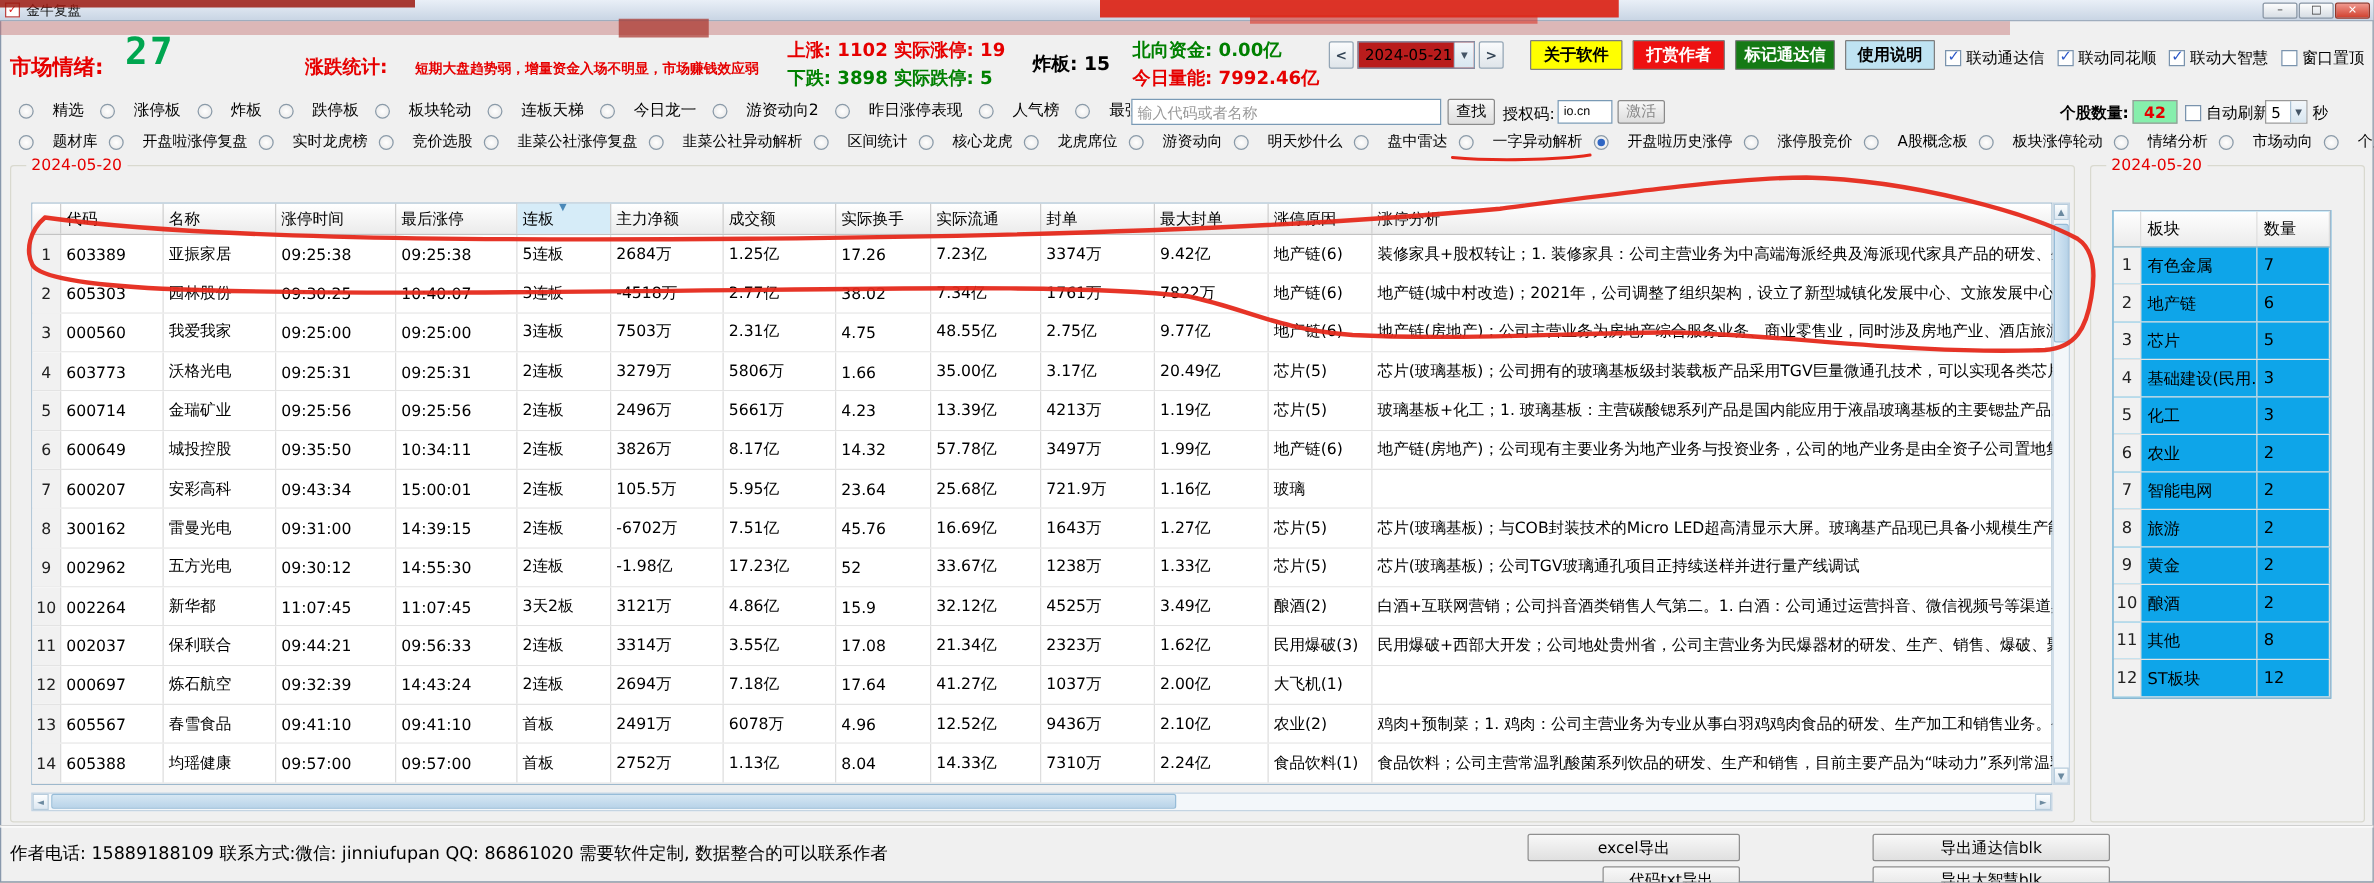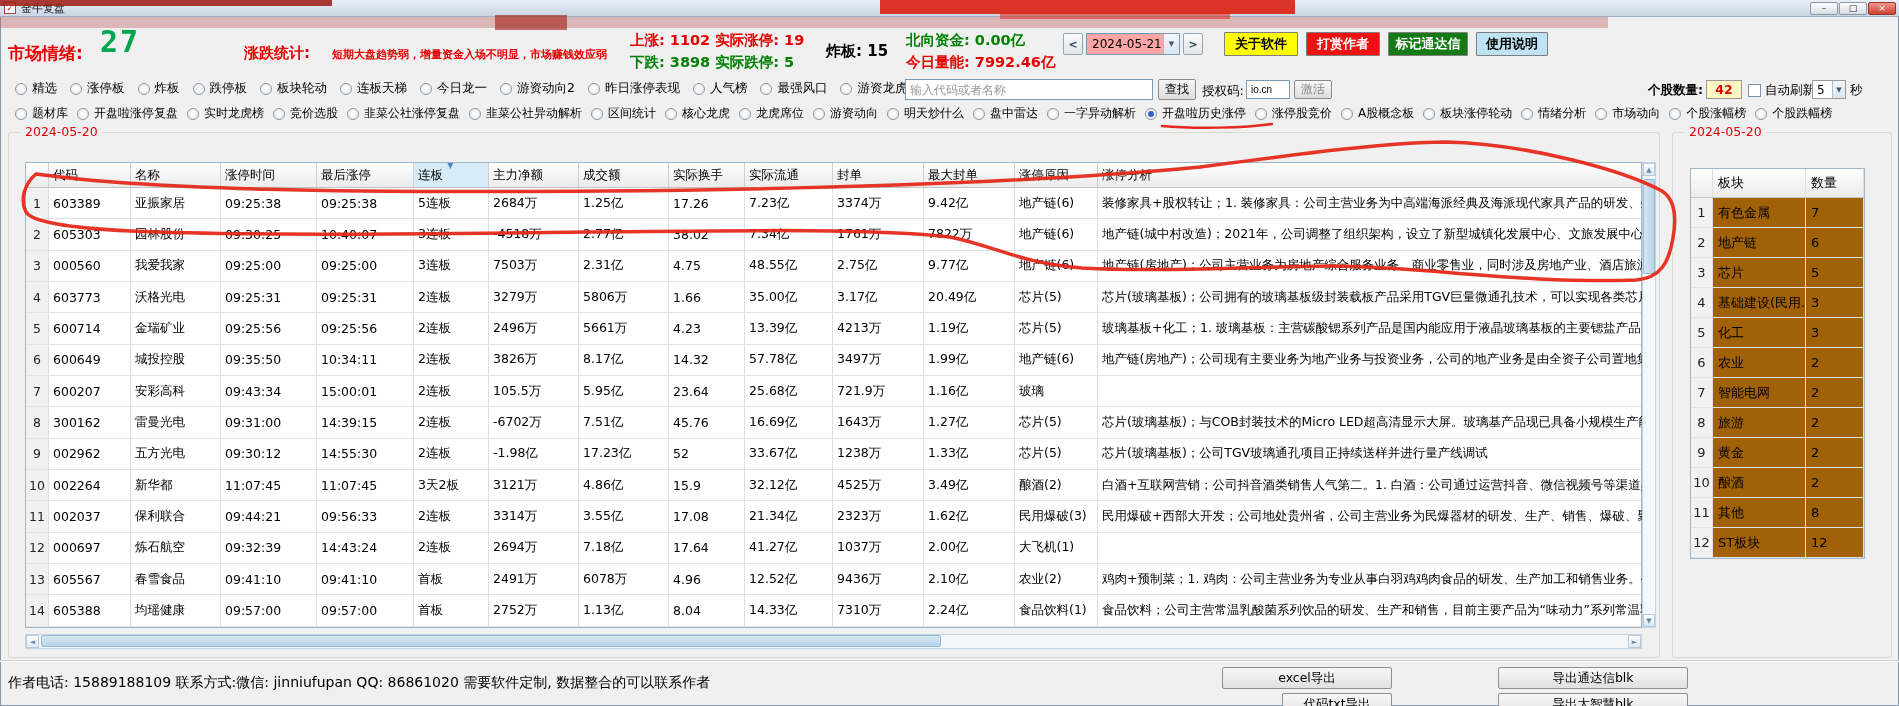--- a/index.html
+++ b/index.html
@@ -20,66 +20,66 @@
   .abs{position:absolute}
   .red{color:#e60000}.green{color:#008000}.brightgreen{color:#00a650}
   .sent-label{font-size:17px;font-weight:bold}
   .sent-value{font-size:30px;font-weight:bold;font-family:"DejaVu Sans Mono",monospace;letter-spacing:2px}
   .stats-label{font-size:15px;font-weight:bold}
   .stats-desc{font-size:11px;font-weight:bold}
   .stat14{font-size:14.5px;font-weight:bold;white-space:nowrap}
   .boom{font-size:15px;font-weight:bold}
   .navbtn{width:20px;height:22px;background:linear-gradient(#fafbfc,#dfe5ea);border:1px solid #93a5b5;
     font-size:11px;font-weight:bold;color:#345;display:flex;align-items:center;justify-content:center;border-radius:2px}
-  .datecombo{width:94px;height:22px;background:#fca5a5;border:1px solid #7a9ab5;display:flex;align-items:center;font-size:12px}
+  .datecombo{width:94px;height:22px;background:#b91c1c;border:1px solid #7a9ab5;display:flex;align-items:center;font-size:12px}
   .datecombo .txt{flex:1;padding-left:5px}
   .combo-arrow{width:16px;height:100%;background:linear-gradient(#f2f7fb,#d8e6f0);border-left:1px solid #a8c0d4;
     font-size:7px;color:#456;display:flex;align-items:center;justify-content:center}
   .actbtn{height:24px;border:1px solid #7f7f7f;font-size:13px;font-weight:bold;
     display:flex;align-items:center;justify-content:center;border-radius:1px}
   .chk{display:inline-flex;align-items:center;gap:4px;font-size:12.5px;white-space:nowrap}
   .chk .box{width:13px;height:13px;border:1px solid #7a93ad;background:#fff;position:relative;flex:none}
   .chk.checked .box::after{content:"✓";position:absolute;left:1px;top:-3px;font-size:12px;font-weight:bold;color:#2b57c8}
   .hchecks{display:flex;gap:10px}
   
   .radiorow{display:flex;align-items:center;white-space:nowrap}
-  .radio{display:inline-flex;align-items:center;gap:5px}
+  .radio{display:inline-flex;align-items:center;gap:15px}
   .radio .dot{width:12px;height:12px;border-radius:50%;border:1px solid #8a9aa8;
     background:radial-gradient(#ffffff,#e6e6e6);position:relative;flex:none}
   .radio.selected .dot::after{content:"";position:absolute;left:2px;top:2px;width:6px;height:6px;border-radius:50%;background:#2f66c4}
   .row2{left:15px;top:80px;gap:13px;font-size:12.5px}
   .row3{left:15px;top:105px;gap:9px;font-size:12px}
   .textinput{height:21px;background:#fff;border:1px solid #7a9ab5;font-size:12px;padding:0 4px;color:#000}
   .textinput::placeholder{color:#999}
   .stdbtn{background:linear-gradient(#f7f7f7,#dedede);border:1px solid #8a8a8a;font-size:12px;
     display:flex;align-items:center;justify-content:center;border-radius:2px}
   .small-label{font-size:12.5px;white-space:nowrap}
   .bold{font-weight:bold}
-  .countbox{width:36px;height:19px;background:#fef9c3;border:1px solid #999;color:#e60000;font-weight:bold;
+  .countbox{width:36px;height:19px;background:#86efac;border:1px solid #999;color:#e60000;font-weight:bold;
     font-size:12.5px;display:flex;align-items:center;justify-content:center}
   .minicombo{width:34px;height:19px;background:#fff;border:1px solid #999;display:flex;align-items:center;font-size:12px}
   .minicombo .txt{flex:1;padding-left:4px}
   
   .groupbox{position:absolute;border:1px solid #d9d9cf;border-radius:3px;background:#f0f0f0}
   .gdate{position:absolute;left:12px;top:-9px;background:#f0f0f0;padding:0 4px;font-size:12.5px;color:#e60000}
   
   .mtable{position:absolute;left:25px;top:162px;width:1617px;background:#fff;border:1px solid #9db8cc;font-size:12.5px}
   .mhead{display:flex;height:25px;background:linear-gradient(#ffffff,#ebebeb);border-bottom:1px solid #c3c3c3}
   .mcell{flex:none;padding:0 4px;display:flex;align-items:center;border-right:1px solid #dedede;
     overflow:hidden;white-space:nowrap}
   .mhead .mcell{border-right:1px solid #cfcfcf}
   .mrow{display:flex;height:31.35px;border-bottom:1px solid #e3e3e3;background:#fff}
   .c0{width:23px;justify-content:center;background:#f1f1f1;color:#222}
   .mhead .c0{background:transparent}
   .c1{width:82px}.c2{width:90px}.c3{width:96px}.c4{width:97px}.c5{width:75px}.c6{width:90px}.c7{width:90px}
   .c8{width:76px}.c9{width:88px}.c10{width:91px}.c11{width:91px}.c12{width:83px}.c13{width:545px;border-right:none}
   .hl{background:#d6ecf8;position:relative}
   .sort-ind{position:absolute;top:-2px;left:45%;font-size:8px;color:#4a88b8}
   
-  .stable{position:absolute;left:1690px;top:168px;width:175px;background:#a16207;border:1px solid #9db8cc;font-size:13px}
+  .stable{position:absolute;left:1690px;top:168px;width:175px;background:#0ea5e9;border:1px solid #9db8cc;font-size:13px}
   .shead{display:flex;height:29px;background:linear-gradient(#ffffff,#ebebeb);border-bottom:1px solid #c3c3c3}
   .srow{display:flex;height:30px;border-bottom:1px solid #e3e3e3}
   .s0{width:22px;justify-content:center;background:#f1f1f1;color:#222}
   .shead .s0{background:transparent}
   .s1{width:93px}.s2{width:58px;border-right:none}
   .scell{flex:none;padding:0 5px;display:flex;align-items:center;border-right:1px solid #dedede;overflow:hidden;white-space:nowrap}
   
   .vscroll{position:absolute;left:1642px;top:162px;width:14px;height:466px;background:#f3f7fa;border:1px solid #c4d4e2}
   .hscroll{position:absolute;left:25px;top:634px;width:1617px;height:15px;background:#f3f7fa;border:1px solid #c4d4e2}
   .sbtn{position:absolute;background:linear-gradient(#fdfefe,#dde8f2);border:1px solid #b7ccdc;color:#6c8aa0;
@@ -126,20 +126,42 @@
     <span class="txt">2024-05-21</span>
     <span class="combo-arrow">▼</span>
   </span>
   <span class="abs navbtn" style="left:1183px;top:33px">&gt;</span>
 
   <span class="abs actbtn" style="left:1224px;top:32px;width:74px;background:#ffff00;color:#000">关于软件</span>
   <span class="abs actbtn" style="left:1306px;top:32px;width:74px;background:#ee1111;color:#fff">打赏作者</span>
   <span class="abs actbtn" style="left:1388px;top:32px;width:80px;background:#157a15;color:#fff">标记通达信</span>
   <span class="abs actbtn" style="left:1476px;top:32px;width:72px;background:#bfe3f2;color:#000">使用说明</span>
 
+  <span class="abs hchecks" style="left:1556px;top:38px">
+
+      <span class="chk checked">
+        <span class="box"></span>
+        <span>联动通达信</span>
+      </span>
+
+      <span class="chk checked">
+        <span class="box"></span>
+        <span>联动同花顺</span>
+      </span>
+
+      <span class="chk checked">
+        <span class="box"></span>
+        <span>联动大智慧</span>
+      </span>
+
+      <span class="chk unchecked">
+        <span class="box"></span>
+        <span>窗口置顶</span>
+      </span>
+    </span>
 
   <span class="abs radiorow row2">
 
       <span class="radio">
         <span class="dot"></span>
         <span>精选</span>
       </span>
 
       <span class="radio">
         <span class="dot"></span>

